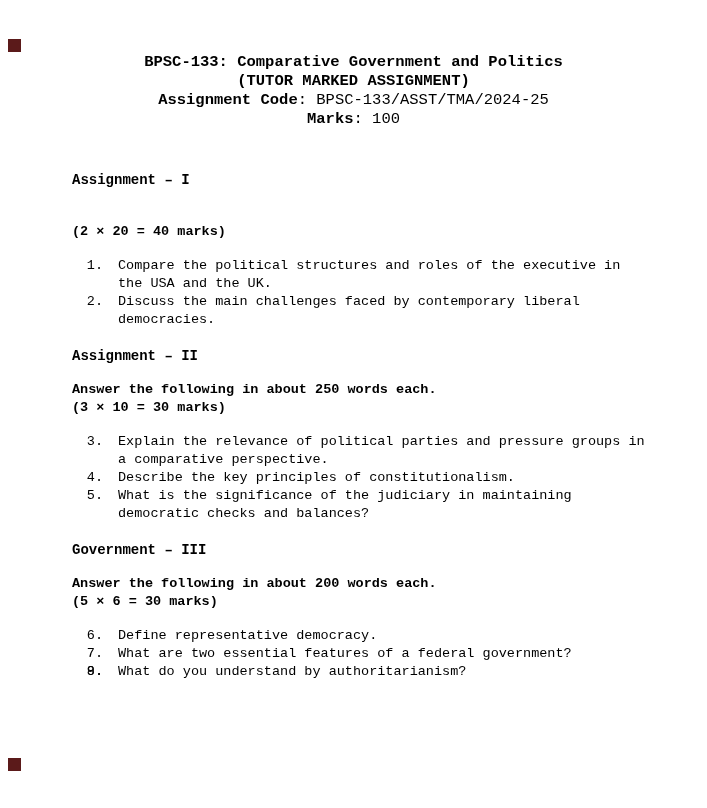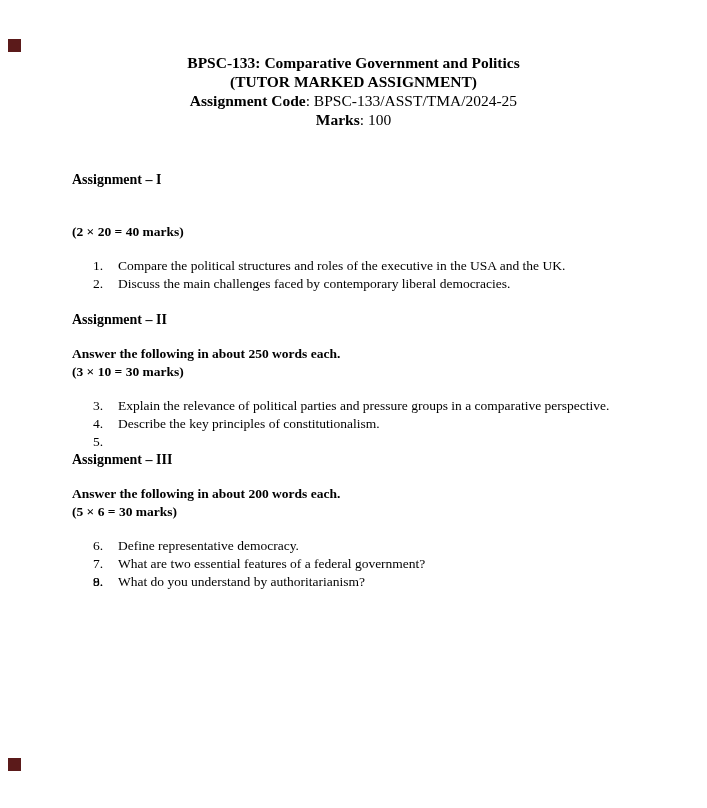--- a/index.html
+++ b/index.html
@@ -3,21 +3,21 @@
 <meta charset="utf-8">
 <style>
   * { margin: 0; padding: 0; box-sizing: border-box; }
   html, body { background: #ffffff; }
   .page {
     position: relative;
     width: 707px;
     height: 808px;
     background: #ffffff;
     color: #000000;
-    font-family: Liberation Serif, serif;
+    font-family: Liberation Mono, monospace;
     overflow: hidden;
   }
   .corner-marker {
     position: absolute;
     left: 8px;
     width: 13px;
     height: 13px;
     background: #5b1a1a;
   }
   .corner-marker.top { top: 39px; }
@@ -90,26 +90,26 @@
         <li><span class="num">2.</span><span>Discuss the main challenges faced by contemporary liberal democracies.</span></li>
       </ol>
     </section>
 
     <section>
       <h3 class="section-title">Assignment – II</h3>
       <p class="instruction"><span>Answer the following in about 250 words each.</span><br><span>(3 × 10 = 30 marks)</span></p>
       <ol class="question-list">
         <li><span class="num">3.</span><span>Explain the relevance of political parties and pressure groups in a comparative perspective.</span></li>
         <li><span class="num">4.</span><span>Describe the key principles of constitutionalism.</span></li>
-        <li><span class="num">5.</span></li>
+        <li><span class="num">5.</span><span>What is the significance of the judiciary in maintaining democratic checks and balances?</span></li>
       </ol>
     </section>
 
     <section>
-      <h3 class="section-title">Assignment – III</h3>
+      <h3 class="section-title">Government – III</h3>
       <p class="instruction"><span>Answer the following in about 200 words each.</span><br><span>(5 × 6 = 30 marks)</span></p>
       <ol class="question-list">
         <li><span class="num">6.</span><span>Define representative democracy.</span></li>
         <li><span class="num">7.</span><span>What are two essential features of a federal government?</span></li>
         <li><span class="num">8.</span></li>
         <li><span class="num">9.</span><span>What do you understand by authoritarianism?</span></li>
       </ol>
     </section>
 
   </main>

